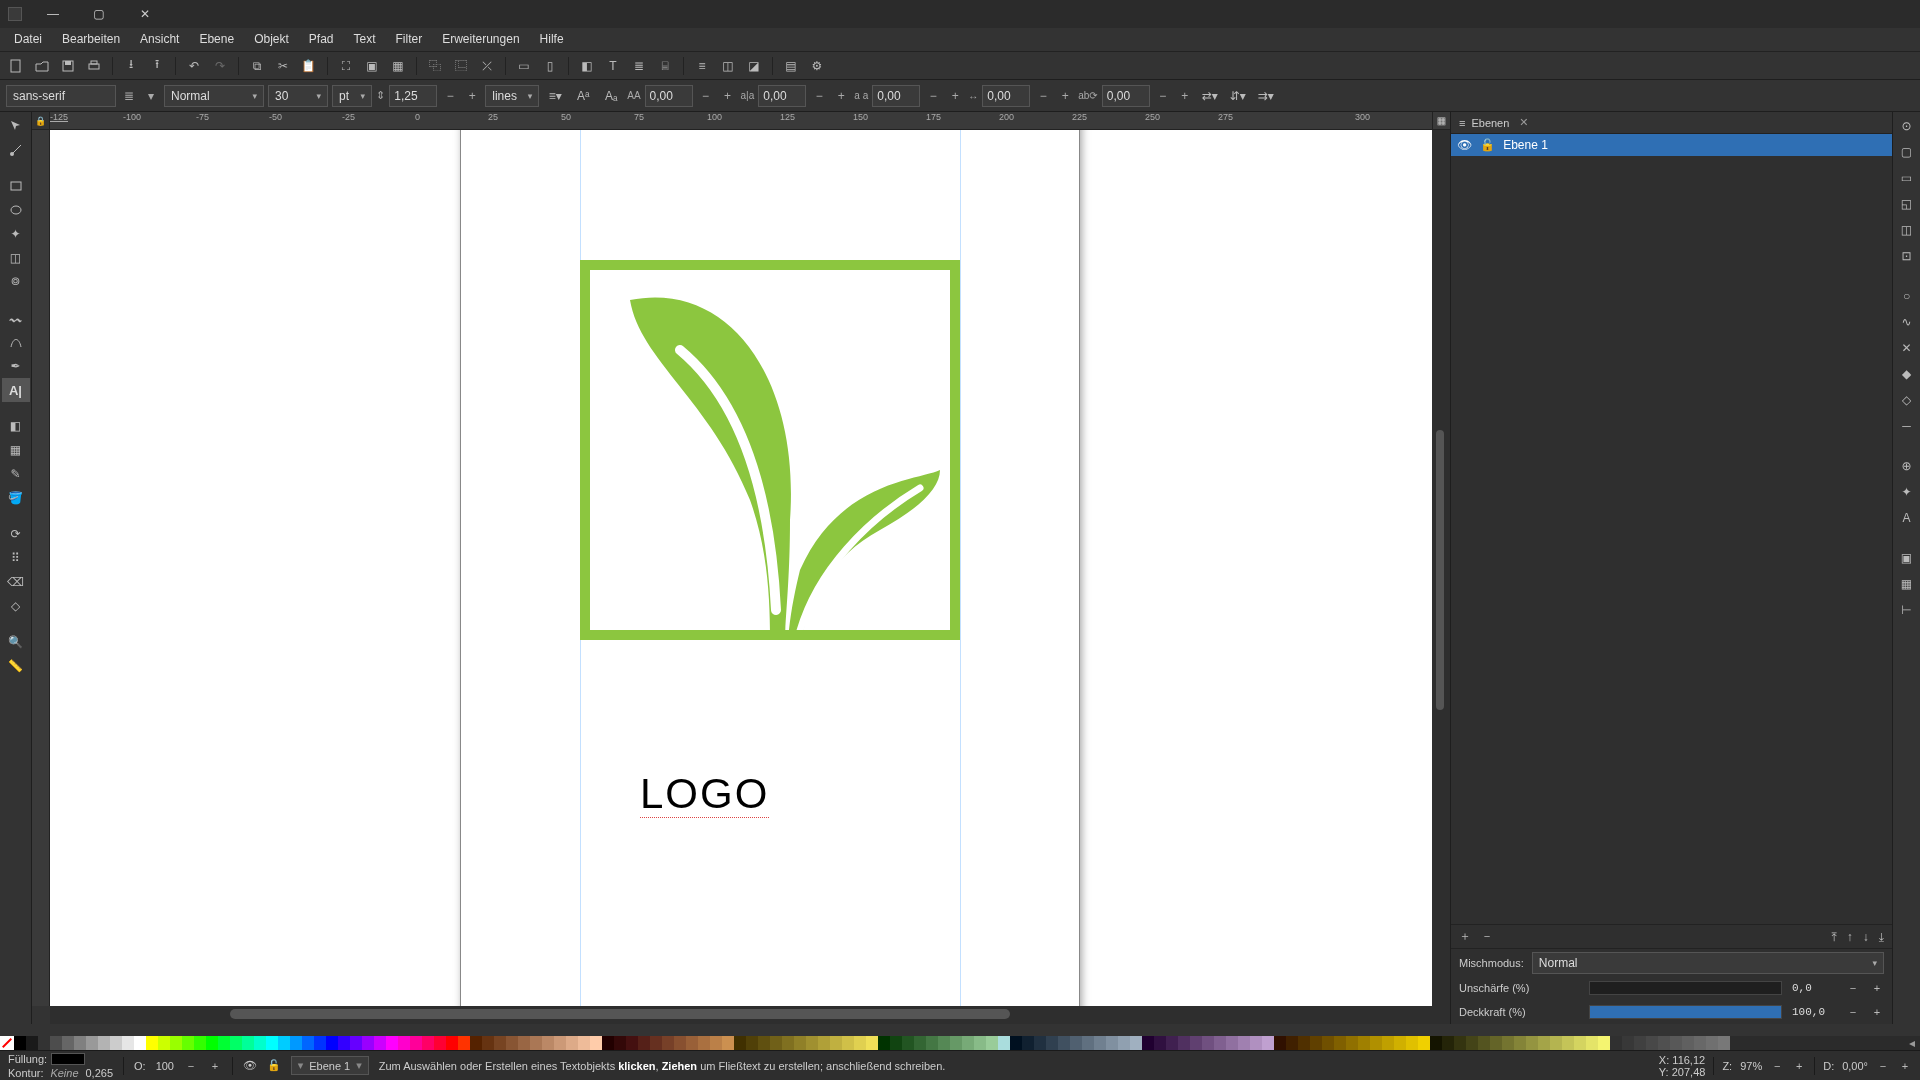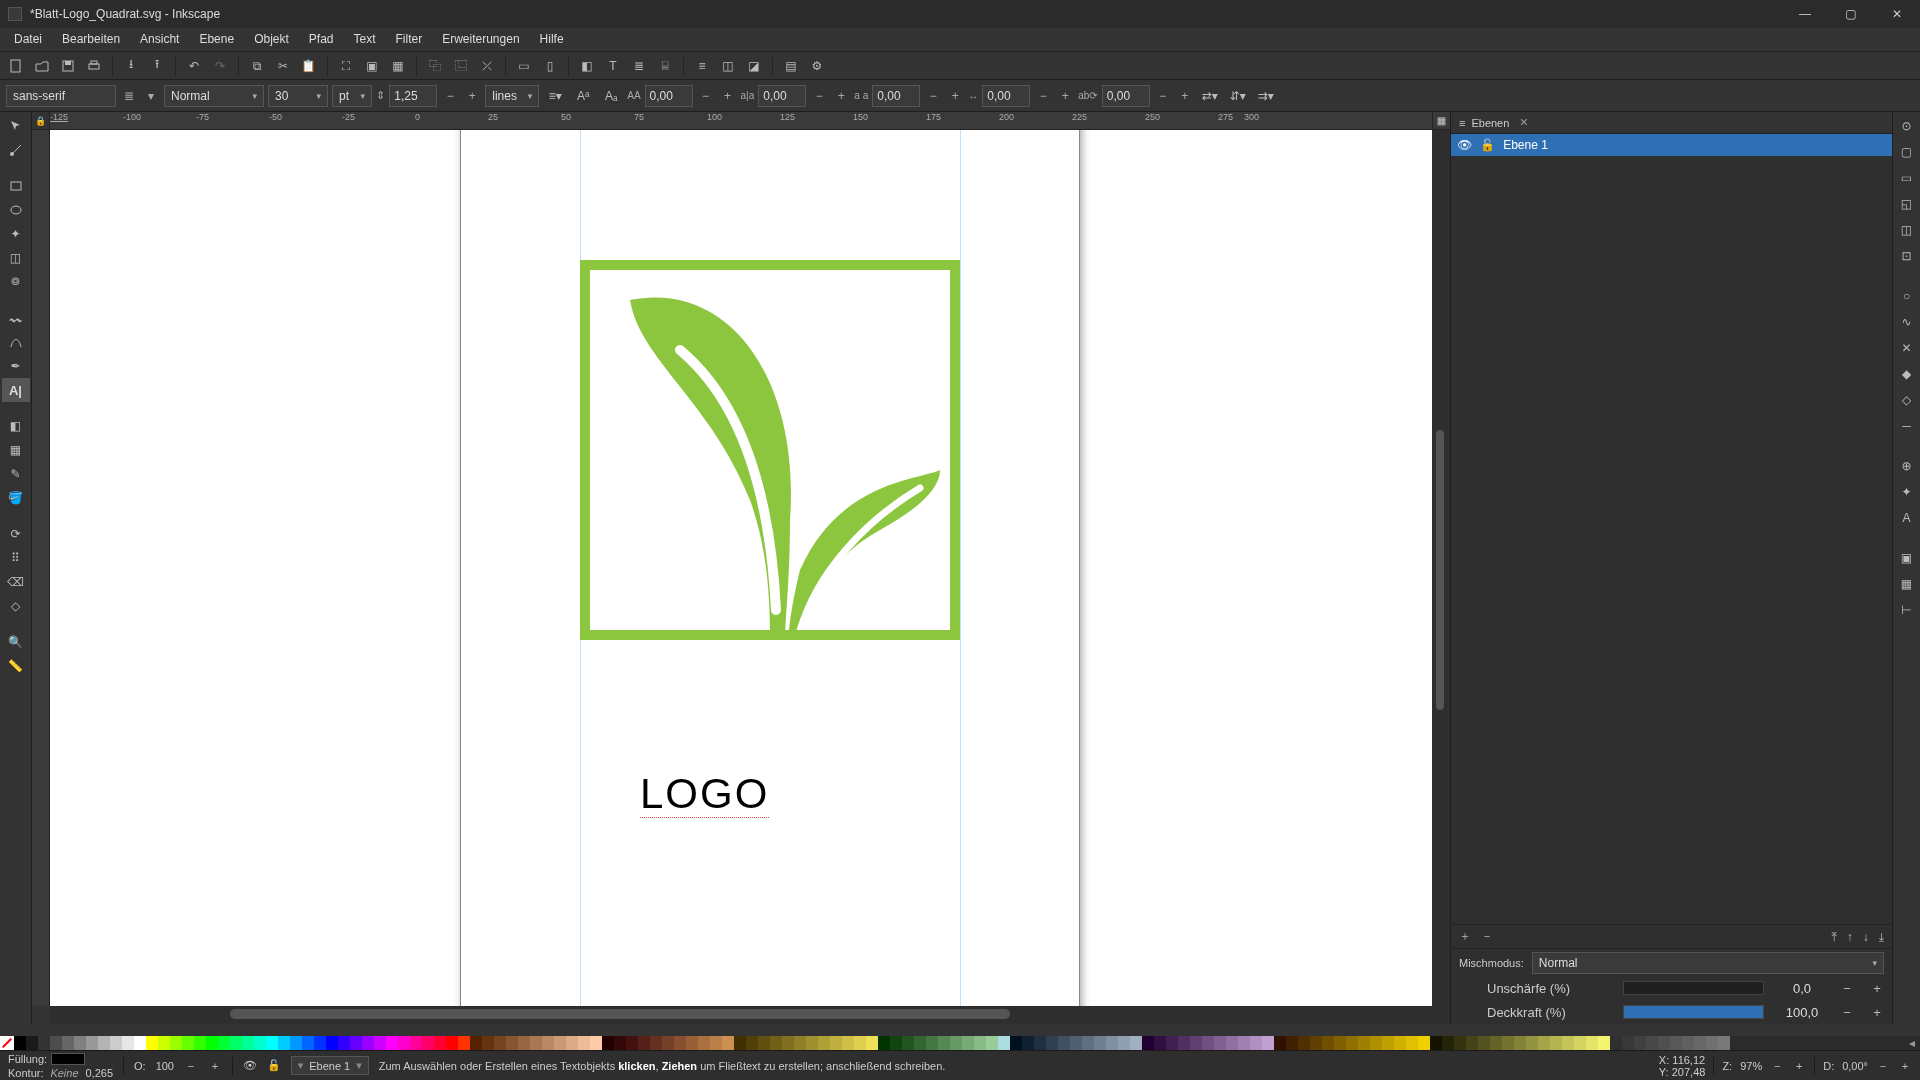--- a/index.html
+++ b/index.html
@@ -65,25 +65,25 @@
 .dock .layers { flex: 1; background: #2f2f2f; }
 .dock .layer-row { height: 22px; background: #2f6fb4; color: #fff; display: flex; align-items: center; gap: 8px; padding: 0 6px; font-size: 12px; }
 .dock .layer-row .eye, .dock .layer-row .lock { font-size: 12px; }
 .dock .layer-btns { height: 24px; display: flex; align-items: center; gap: 10px; padding: 0 8px; color: #bbb; border-top: 1px solid #222; }
 .dock .layer-btns .spacer { flex: 1; }
 
 .dock .blend-row { height: 28px; display: flex; align-items: center; gap: 8px; padding: 0 8px; border-top: 1px solid #222; }
 .dock .blend-row .label { color: #ccc; font-size: 11px; }
 .dock .blend-row .combo { flex: 1; justify-content: space-between; }
 
-.dock .slider-row { height: 24px; display: flex; align-items: center; gap: 16px; padding: 0 8px; font-size: 13px; color: #ccc; margin-left: 28px; }
+.dock .slider-row { height: 24px; display: flex; align-items: center; gap: 10px; padding: 0 8px; font-size: 11px; color: #ccc; }
 .dock .slider-row .label { width: 120px; }
 .dock .slider-row .track { flex: 1; height: 14px; background: #1f1f1f; border: 1px solid #444; position: relative; }
 .dock .slider-row.opacity .track .fill { position: absolute; left: 0; top: 0; bottom: 0; width: 100%; background: #2f6fb4; }
-.dock .slider-row .val { width: 44px; text-align: center; color: #ddd; }
+.dock .slider-row .val { width: 44px; text-align: left; color: #ddd; font-family: Liberation Mono, monospace; }
 .dock .slider-row .pm { width: 14px; text-align: center; color: #bbb; }
 
 
 .rightstrip { position: absolute; right: 0; top: 0; bottom: 0; width: 28px; background: #333; border-left: 1px solid #1e1e1e; display: flex; flex-direction: column; align-items: center; padding-top: 2px; }
 .rightstrip .rbtn { width: 24px; height: 24px; display: flex; align-items: center; justify-content: center; color: #bbb; margin-bottom: 2px; }
 
 
 .palette { position: absolute; left: 0; right: 0; bottom: 30px; height: 14px; background: #2b2b2b; display: flex; align-items: stretch; }
 .palette .none { width: 14px; background: #fff; position: relative; flex-shrink:0;}
 .palette .none::after { content: ""; position: absolute; left: 1px; right: 1px; top: 6px; height: 2px; background: red; transform: rotate(-45deg); }
@@ -100,21 +100,20 @@
 .statusbar .coord { display:flex; flex-direction:column; line-height:12px;}
 .statusbar .zbtn { width:14px; text-align:center; color:#bbb;}
 
 svg { display:block; }
 </style>
 </head>
 <body>
 
 <div class="titlebar">
   <div class="ink-icon"></div>
-  <div class="title">*Blatt-Logo_Quadrat.svg - Inkscape</div>
   <div class="winbtn">—</div>
   <div class="winbtn">▢</div>
   <div class="winbtn close">✕</div>
 </div>
 
 <div class="menubar">
   <div class="item">Datei</div>
   <div class="item">Bearbeiten</div>
   <div class="item">Ansicht</div>
   <div class="item">Ebene</div>
@@ -333,21 +332,21 @@
         <span class="mark" style="left: 511px;">50</span>
         <span class="mark" style="left: 584px;">75</span>
         <span class="mark" style="left: 657px;">100</span>
         <span class="mark" style="left: 730px;">125</span>
         <span class="mark" style="left: 803px;">150</span>
         <span class="mark" style="left: 876px;">175</span>
         <span class="mark" style="left: 949px;">200</span>
         <span class="mark" style="left: 1022px;">225</span>
         <span class="mark" style="left: 1095px;">250</span>
         <span class="mark" style="left: 1168px;">275</span>
-        <span class="mark" style="left: 1194px; text-align: right;">300</span>
+        <span class="mark" style="left: 1305px; text-align: right;">300</span>
       </div>
   </div>
   <div class="cmd-btn">▦</div>
 
   <div class="ruler-left"></div>
 
   <div class="canvas-wrap">
     <div class="shadow-page"></div>
     <div class="guide" style="left:530px"></div>
     <div class="guide" style="left:910px"></div>

